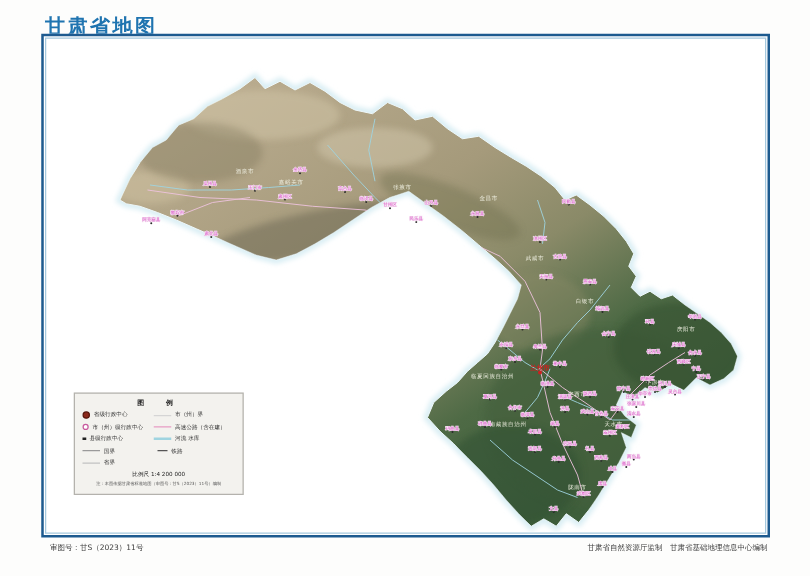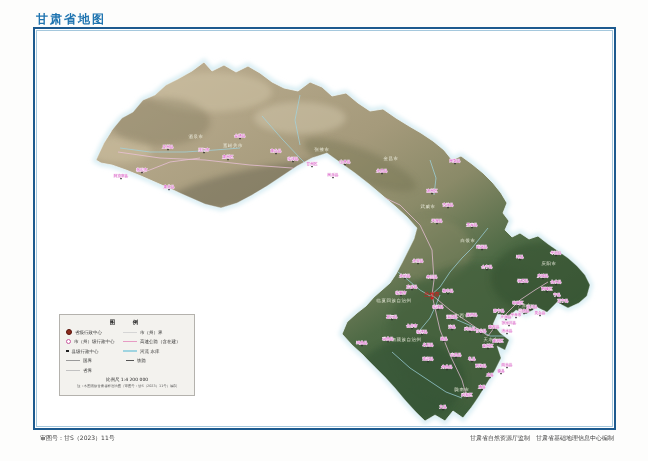--- a/index.html
+++ b/index.html
@@ -1,19 +1,19 @@
 <!DOCTYPE html>
 <html><head>
 <meta charset="utf-8">
 <style>
   html,body{margin:0;padding:0;background:#ffffff;}
   body{width:648px;height:461px;overflow:hidden;position:relative;
        font-family:"DejaVu Sans","Liberation Sans",sans-serif;}
   .page{position:absolute;inset:0;background:#fdfdfc;}
-  .map-title{position:absolute;left:36px;top:11px;font-size:12px;font-weight:bold;
+  .map-title{position:absolute;left:36px;top:11px;font-size:16px;font-weight:bold;
        color:#1f74b0;letter-spacing:2px;}
   .frame{position:absolute;left:33px;top:27px;width:579px;height:399px;
        border:2px solid #1d5a8f;background:#ffffff;}
   .frame-inner{position:absolute;inset:1px;border:1px solid #a5c8dd;}
   svg.mapsvg{position:absolute;left:0;top:0;width:648px;height:461px;}
   
   .lb-capital{fill:#cf1f1f;font-size:5.2px;font-weight:bold;text-anchor:middle;}
   .lb-prefecture{fill:#f2f2e4;font-size:4.4px;letter-spacing:.6px;text-anchor:middle;opacity:.95;}
   .lb-county{fill:#d94fc6;font-size:3.6px;text-anchor:middle;
        paint-order:stroke;stroke:#f6e3f2;stroke-width:.9px;}

